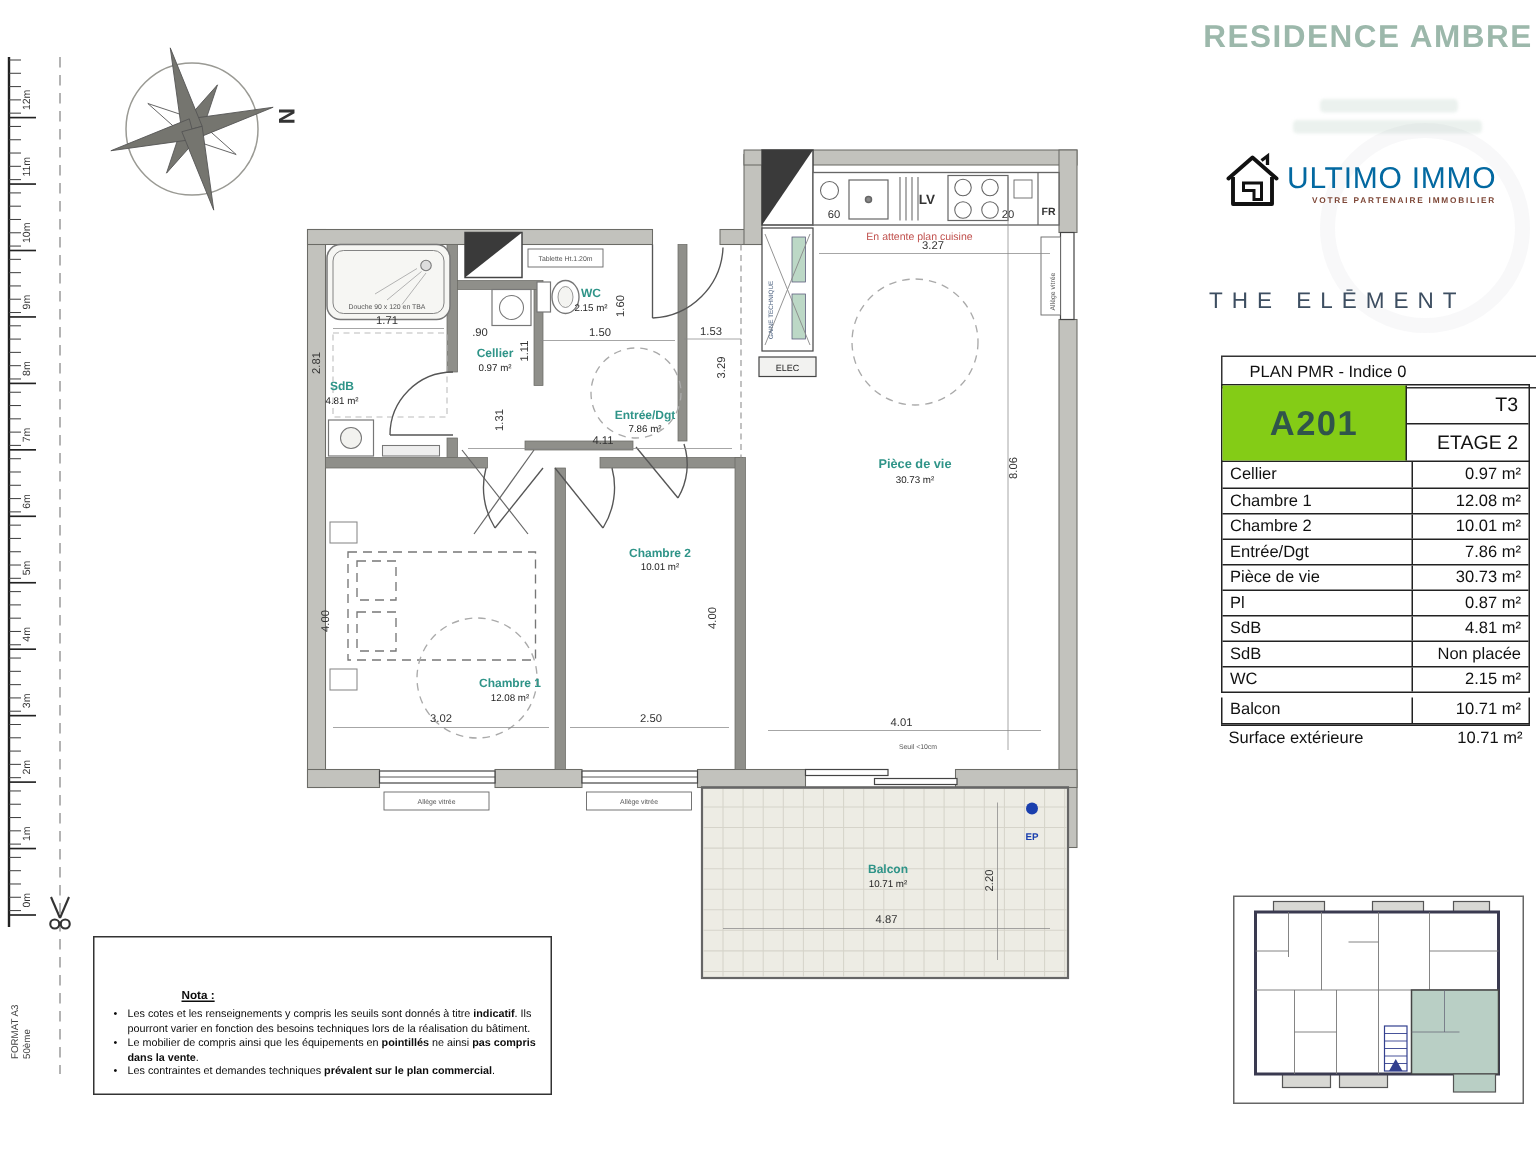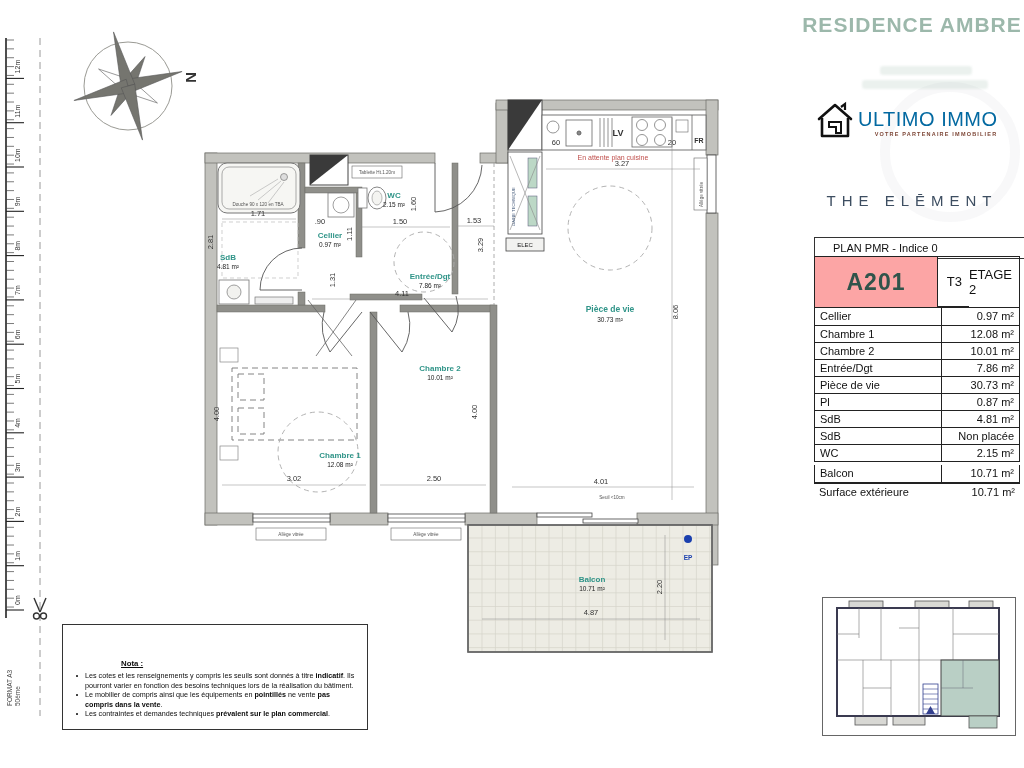--- a/index.html
+++ b/index.html
@@ -12,31 +12,31 @@
   #residence-title{left:800px;top:13px;width:224px;text-align:center;
     font-size:21px;font-weight:bold;letter-spacing:1px;color:#9cb8ab;}
   .smudge{background:rgba(156,184,171,.20);border-radius:3px;filter:blur(1px);}
   #smudge1{left:880px;top:66px;width:92px;height:9px;}
   #smudge2{left:862px;top:80px;width:126px;height:9px;}
   #watermark-circle{left:880px;top:82px;width:120px;height:120px;border-radius:50%;
     border:10px solid rgba(150,160,165,.07);}
   #ultimo-name{left:858px;top:108px;font-size:20px;color:#0369a1;letter-spacing:.5px;}
   #ultimo-tagline{left:856px;top:131px;width:160px;text-align:center;font-size:5.5px;
     font-weight:bold;letter-spacing:1.2px;color:#7d4636;}
-  #the-element{left:806px;top:192px;width:212px;text-align:center;font-size:15px;
+  #the-element{left:806px;top:192px;width:212px;text-align:left;font-size:15px;
     letter-spacing:6px;color:#3d4e61;font-weight:500;}
   #plan-pmr{left:814px;top:237px;width:199px;height:20px;border:1.4px solid #333;
     line-height:20px;padding-left:18px;font-size:11px;}
   
   #unit-table{left:814px;top:256px;width:206px;font-size:11px;}
   #unit-header{display:flex;height:52px;border:1.5px solid #222;box-sizing:border-box;}
-  #unit-code{width:122px;background:#fca5a5;color:#30544b;display:flex;align-items:center;
+  #unit-code{width:122px;background:#84cc16;color:#30544b;display:flex;align-items:center;
     justify-content:center;font-size:23px;font-weight:bold;letter-spacing:1px;
     border-right:1.5px solid #222;}
-  #unit-right{flex:1;display:flex;flex-direction:row;}
+  #unit-right{flex:1;display:flex;flex-direction:column;}
   #unit-type,#unit-floor{flex:1;display:flex;align-items:center;justify-content:flex-end;
     padding-right:7px;font-size:13px;}
   #unit-type{border-bottom:1.2px solid #222;}
   .sgroup{border:1.4px solid #222;border-top:none;box-sizing:border-box;}
   .srow{display:flex;height:17px;line-height:17px;border-top:1px solid #222;box-sizing:border-box;}
   .srow:first-child{border-top:none;}
   .srow .lb{flex:1;padding-left:5px;white-space:nowrap;}
   .srow .vl{width:72px;text-align:right;padding-right:5px;white-space:nowrap;}
   .srow.split .vl{border-left:1px solid #222;}
   .sgap{height:3px;}
@@ -537,21 +537,21 @@
 <div class="abs" id="footer-box">
   <div id="nota-cell">
     <div id="nota-title">Nota :</div>
     <div id="nota-list">
         <div class="nbullet">
           <span class="dot">•</span>
           <span class="txt"><span>Les cotes et les renseignements y compris les seuils sont donnés à titre </span><b>indicatif</b><span>. Ils pourront varier en fonction des besoins techniques lors de la réalisation du bâtiment.</span></span>
         </div>
         <div class="nbullet">
           <span class="dot">•</span>
-          <span class="txt"><span>Le mobilier de compris ainsi que les équipements en </span><b>pointillés</b><span> ne vente </span><b>pas compris dans la vente</b><span>.</span></span>
+          <span class="txt"><span>Le mobilier de compris ainsi que les équipements en </span><b>pointillés</b><span> ne ainsi </span><b>pas compris dans la vente</b><span>.</span></span>
         </div>
         <div class="nbullet">
           <span class="dot">•</span>
           <span class="txt"><span>Les contraintes et demandes techniques </span><b>prévalent sur le plan commercial</b><span>.</span></span>
         </div>
       </div>
   </div>
 </div>
 
 </body></html>

